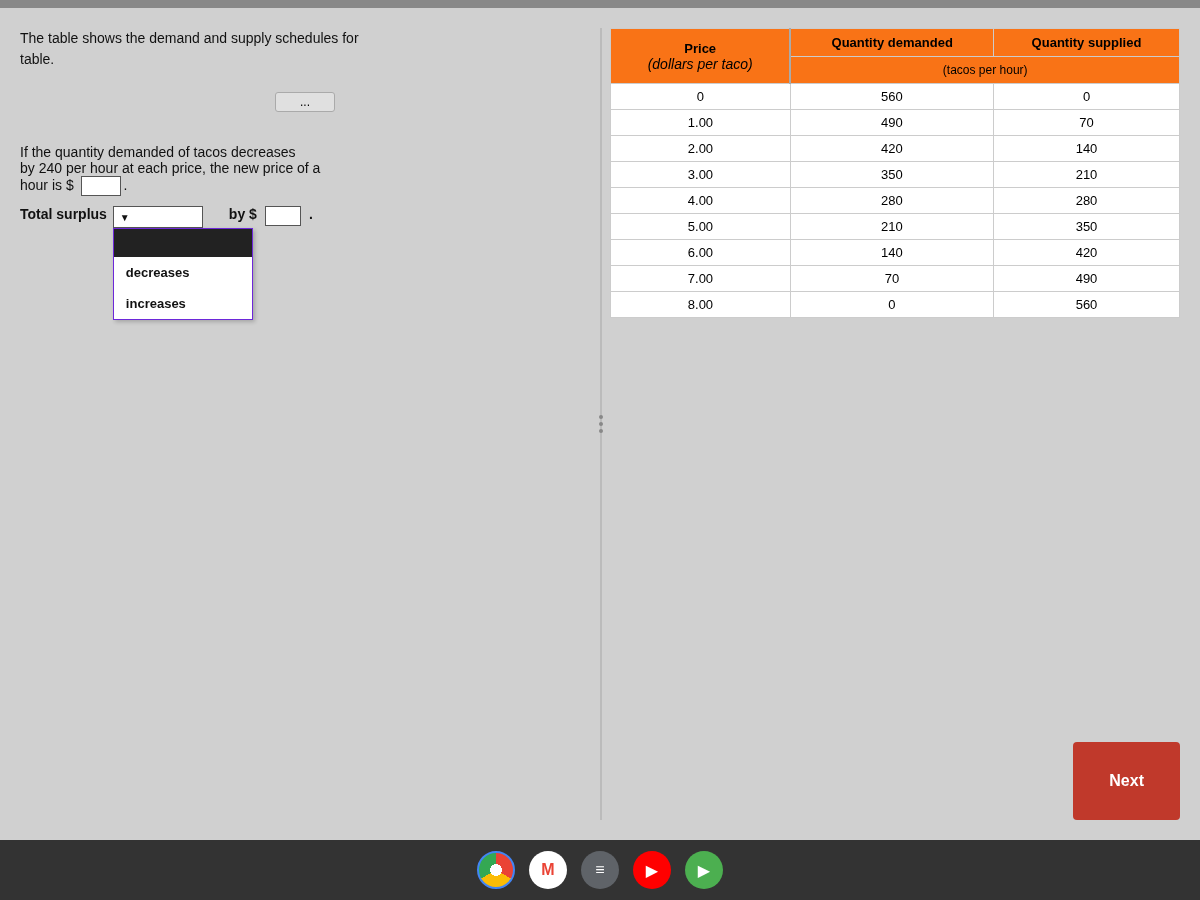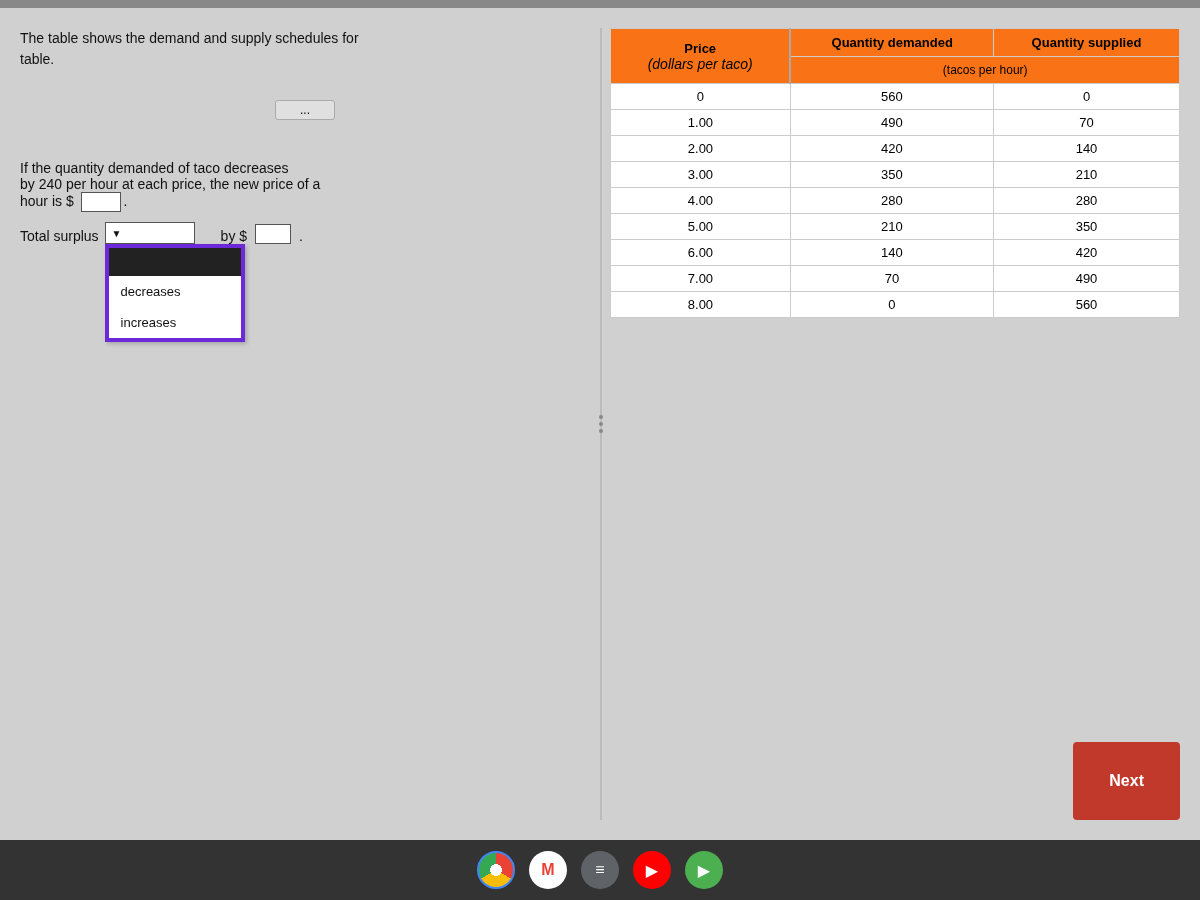--- a/index.html
+++ b/index.html
@@ -26,21 +26,21 @@
       flex-direction: row;
       padding: 20px;
       gap: 20px;
       position: relative;
     }
 
     .left-panel {
       flex: 1;
       display: flex;
       flex-direction: column;
-      gap: 14px;
+      gap: 6px;
     }
 
     .question-text {
       font-size: 14px;
       color: #111;
       line-height: 1.5;
     }
 
     .dots-button {
       display: inline-block;
@@ -70,25 +70,26 @@
       width: 40px;
       height: 20px;
       border: 1px solid #555;
       background: white;
       vertical-align: middle;
       margin: 0 3px;
     }
 
     .surplus-row {
       display: flex;
-      align-items: flex-end;
+      align-items: flex-start;
       gap: 6px;
       font-size: 14px;
       color: #111;
       margin-bottom: 8px;
+      font-weight: bold;
     }
 
     .surplus-label {
       font-size: 14px;
     }
 
     .dropdown-box {
       display: inline-flex;
       align-items: center;
       border: 1px solid #555;
@@ -123,21 +124,21 @@
       background: white;
       vertical-align: middle;
       margin: 0 2px;
     }
 
     .dropdown-menu {
       position: absolute;
       top: 22px;
       left: 0;
       background: white;
-      border: 4px solid #6d28d9;
+      border: 1px solid #6d28d9;
       z-index: 10;
       width: 140px;
       box-shadow: 2px 2px 4px rgba(0,0,0,0.2);
     }
 
     .dropdown-menu-header {
       background: #222;
       height: 28px;
       display: flex;
       align-items: center;
@@ -287,21 +288,21 @@
         <span>The table shows the demand and supply schedules for</span><br>
         <span>table.</span>
       </div>
 
       <div style="text-align:center; margin: 8px 0;">
         <span class="dots-button">...</span>
       </div>
 
       <div class="question-block">
         <div class="fill-line">
-          <span>If the quantity demanded of taco decreases</span><br>
+          <span>If the quantity demanded of tacos decreases</span><br>
           <span>by 240 per hour at each price, the new price of a</span><br>
           <span>hour is $</span>
           <span class="fill-input"></span>.
         </div>
 
         <div class="surplus-row">
           <span class="surplus-label">Total surplus</span>
 
           <div class="dropdown-container">
             <div class="dropdown-box">

